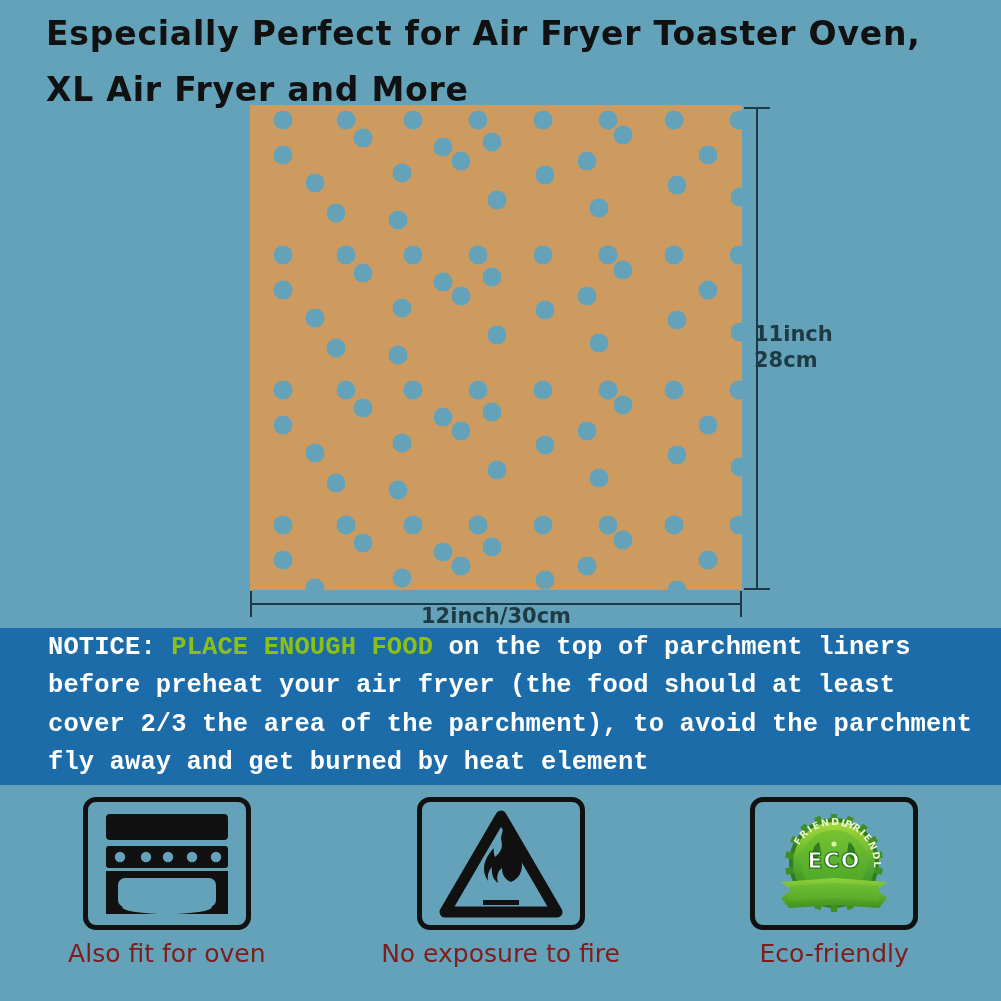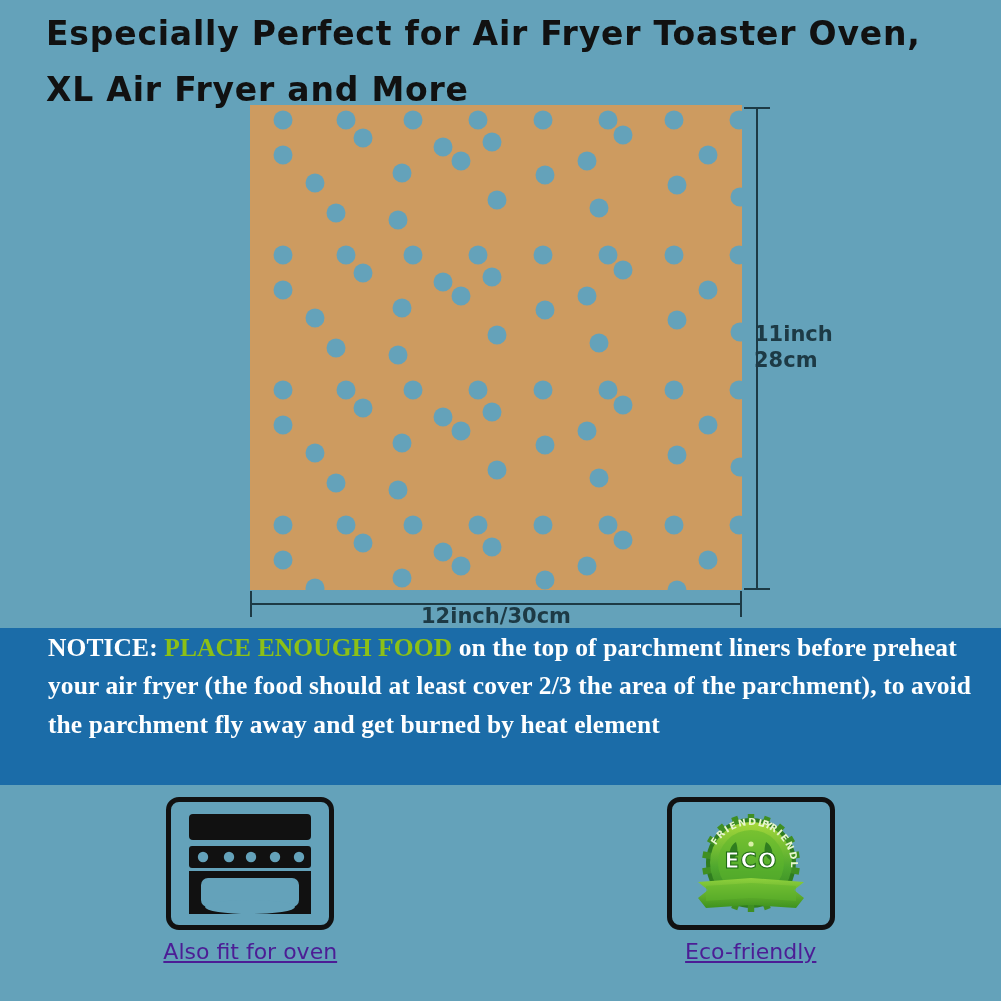--- a/index.html
+++ b/index.html
@@ -127,21 +127,21 @@
     top: 628px;
     width: 1001px;
     height: 157px;
     background: #1b6ca8;
   }
   #notice-text {
     position: absolute;
     left: 48px;
     top: 1px;
     width: 930px;
-    font-family: Liberation Serif, serif;
+    font-family: Liberation Mono, monospace;
     font-size: 25.5px;
     font-weight: 700;
     color: #ffffff;
     line-height: 1.50;
     letter-spacing: 0.1px;
   }
   #notice-accent {
     color: #8cc016;
   }
 
@@ -168,28 +168,27 @@
     border-radius: 13px;
     box-sizing: border-box;
     display: flex;
     align-items: center;
     justify-content: center;
     overflow: hidden;
   }
   .feature-caption {
     margin-top: 9px;
     font-family: "DejaVu Sans", sans-serif;
-    font-size: 22px;
+    font-size: 25px;
     font-weight: 400;
-    color: #4c1d95;
+    color: #7f1d1d;
     line-height: 1.22;
     text-align: center;
     white-space: pre-line;
     letter-spacing: 0px;
-    text-decoration: underline;
   }
   .feature-caption.left-al { text-align: left; }
 </style>
 </head>
 <body>
 
 <div id="headline">Especially Perfect for Air Fryer Toaster Oven, XL Air Fryer and More</div>
 
 <div id="sheet-wrap">
   <div id="sheet"></div>
@@ -323,20 +322,35 @@
         <circle cx="114" cy="46" r="5.2" fill="#64a2ba"></circle>
         <rect x="4" y="60" width="122" height="43" fill="#111"></rect>
         <rect x="16" y="67" width="98" height="29" rx="7" fill="#64a2ba"></rect>
         <ellipse cx="65" cy="96" rx="45" ry="7" fill="#64a2ba"></ellipse>
       </svg>
     </div>
     <div class="feature-caption">Also fit for oven</div>
   </div>
 
 
+  <div class="feature">
+    <div class="icon-box">
+      <svg width="126" height="112" viewBox="0 0 126 112">
+        <path d="M63 8 L119 104 L7 104 Z" fill="none" stroke="#111" stroke-width="11" stroke-linejoin="round"></path>
+        <path d="M63 31 c3 10 -2 14 -6 18 c-2 -5 -1 -9 -1 -9
+                 c-6 6 -10 13 -10 21 c0 5 2 9 4 12
+                 c-1 -6 1 -11 4 -14 c-1 8 2 13 6 16
+                 c-2 -7 0 -12 4 -15 c0 8 4 12 9 14
+                 c7 -3 11 -9 11 -17 c0 -13 -12 -20 -15 -31
+                 c-1 -3 -2 -6 -3 -9 c-1 6 -3 10 -3 14 Z" fill="#111"></path>
+        <rect x="45" y="92" width="36" height="5" fill="#111"></rect>
+      </svg>
+    </div>
+    <div class="feature-caption">No exposure to fire</div>
+  </div>
 
   <div class="feature">
     <div class="icon-box">
       <svg width="126" height="112" viewBox="0 0 126 112">
         <defs>
           <linearGradient id="gseal" x1="0" y1="0" x2="0" y2="1">
             <stop offset="0%" stop-color="#a6d93a"></stop>
             <stop offset="55%" stop-color="#4fa82e"></stop>
             <stop offset="100%" stop-color="#2f7d1f"></stop>
           </linearGradient>

